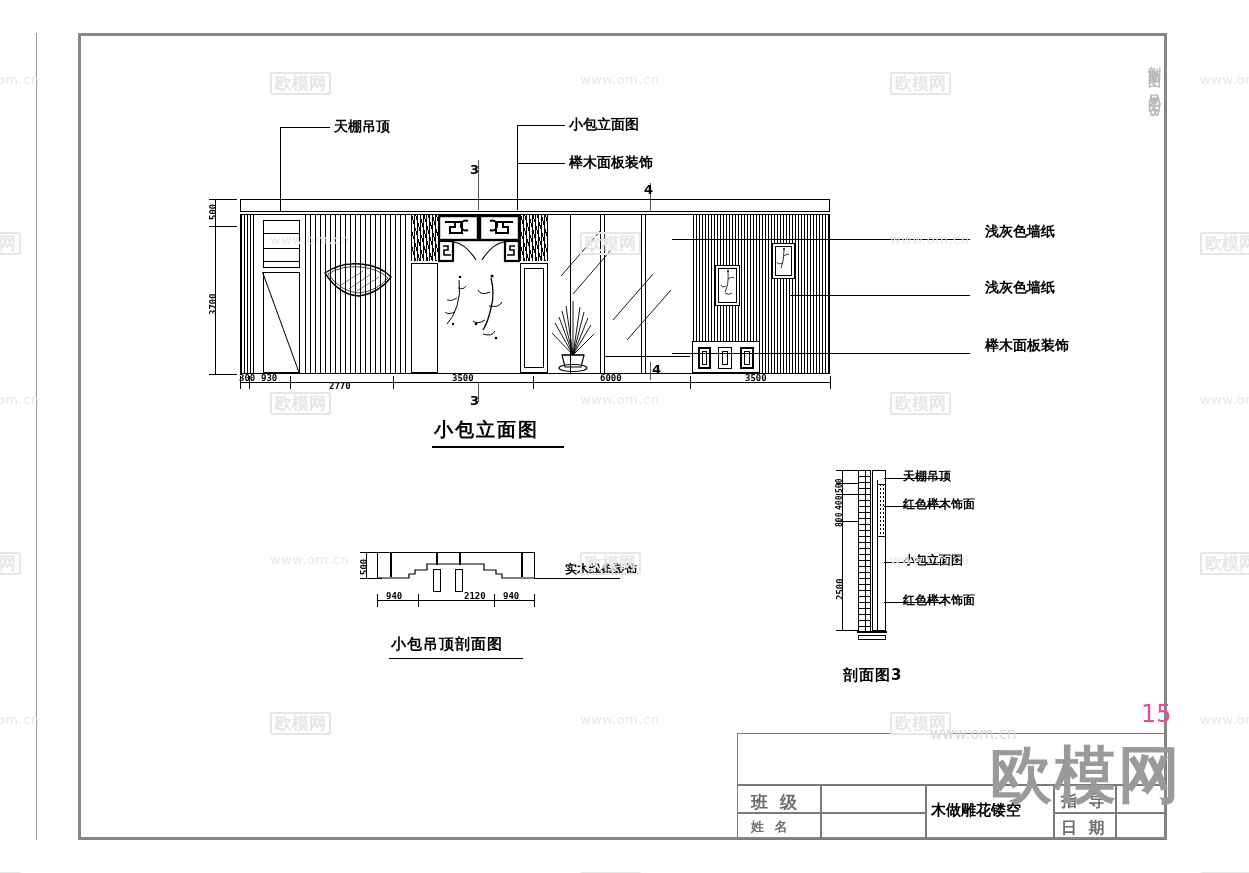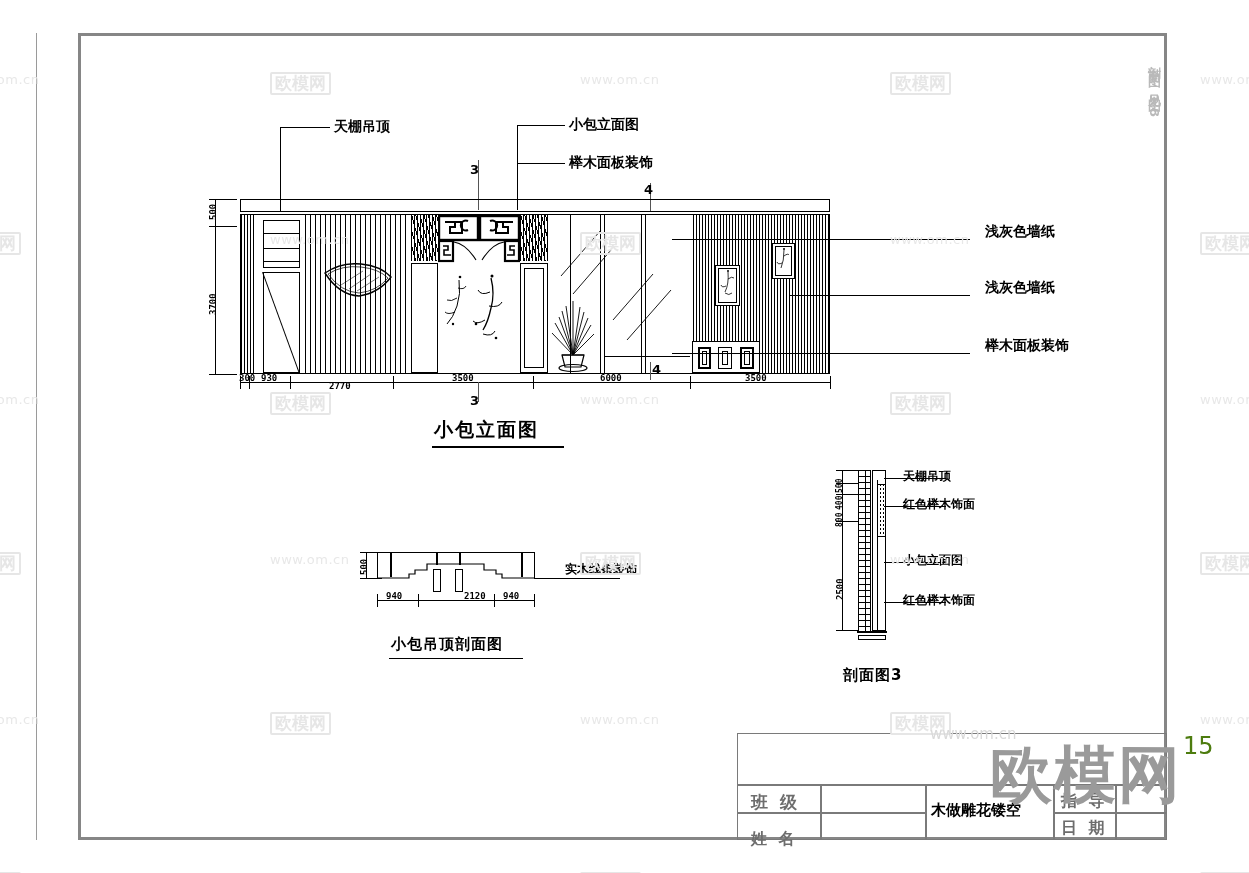--- a/index.html
+++ b/index.html
@@ -339,39 +339,39 @@
 
 <div id="tblock">
   <div class="c" style="left:0;top:0;width:430px;height:52px;"></div>
 
   <div class="c" style="left:0;top:52px;width:84px;height:28px;"></div>
   <div class="tb-txt cn" style="left:14px;top:58px;font-size:17px;letter-spacing:3px;">班 级</div>
   <div class="c" style="left:84px;top:52px;width:105px;height:28px;"></div>
   <div class="tb-txt" style="left:92px;top:59px;font-size:14px;"></div>
 
   <div class="c" style="left:0;top:80px;width:84px;height:27px;"></div>
-  <div class="tb-txt cn" style="left:14px;top:96px;font-size:16px;letter-spacing:3px;">姓 名</div>
+  <div class="tb-txt cn" style="left:14px;top:85px;font-size:13px;letter-spacing:3px;">姓 名</div>
   <div class="c" style="left:84px;top:80px;width:105px;height:27px;"></div>
   <div class="tb-txt" style="left:92px;top:86px;font-size:14px;"></div>
 
   <div class="c" style="left:189px;top:52px;width:128px;height:55px;"></div>
   <div class="txt cn" style="left:194px;top:70px;font-size:15px;color:#000;">木做雕花镂空</div>
 
   <div class="c" style="left:317px;top:52px;width:62px;height:28px;"></div>
   <div class="tb-txt cn" style="left:324px;top:58px;font-size:16px;letter-spacing:3px;">指 导</div>
   <div class="c" style="left:379px;top:52px;width:51px;height:28px;"></div>
   <div class="tb-txt" style="left:386px;top:59px;font-size:14px;"></div>
 
   <div class="c" style="left:317px;top:80px;width:62px;height:27px;"></div>
   <div class="tb-txt cn" style="left:324px;top:85px;font-size:16px;letter-spacing:3px;">日 期</div>
   <div class="c" style="left:379px;top:80px;width:51px;height:27px;"></div>
   <div class="tb-txt" style="left:386px;top:86px;font-size:14px;"></div>
 </div>
 
-<div class="txt" style="left:1141px;top:734px;font-size:24px;color:#4d7c0f;z-index:6;margin-left:42px;">15</div>
+<div class="txt" style="left:1141px;top:702px;font-size:24px;color:#ec4899;z-index:6;">15</div>
 
 <div id="wm">
     <div class="wm-t" style="left: -40px; top: 72px;">www.om.cn</div>
     <div class="wm-b" style="left: 270px; top: 72px;">欧模网</div>
     <div class="wm-t" style="left: 580px; top: 72px;">www.om.cn</div>
     <div class="wm-b" style="left: 890px; top: 72px;">欧模网</div>
     <div class="wm-t" style="left: 1200px; top: 72px;">www.om.cn</div>
     <div class="wm-b" style="left: -40px; top: 232px;">欧模网</div>
     <div class="wm-t" style="left: 270px; top: 232px;">www.om.cn</div>
     <div class="wm-b" style="left: 580px; top: 232px;">欧模网</div>

